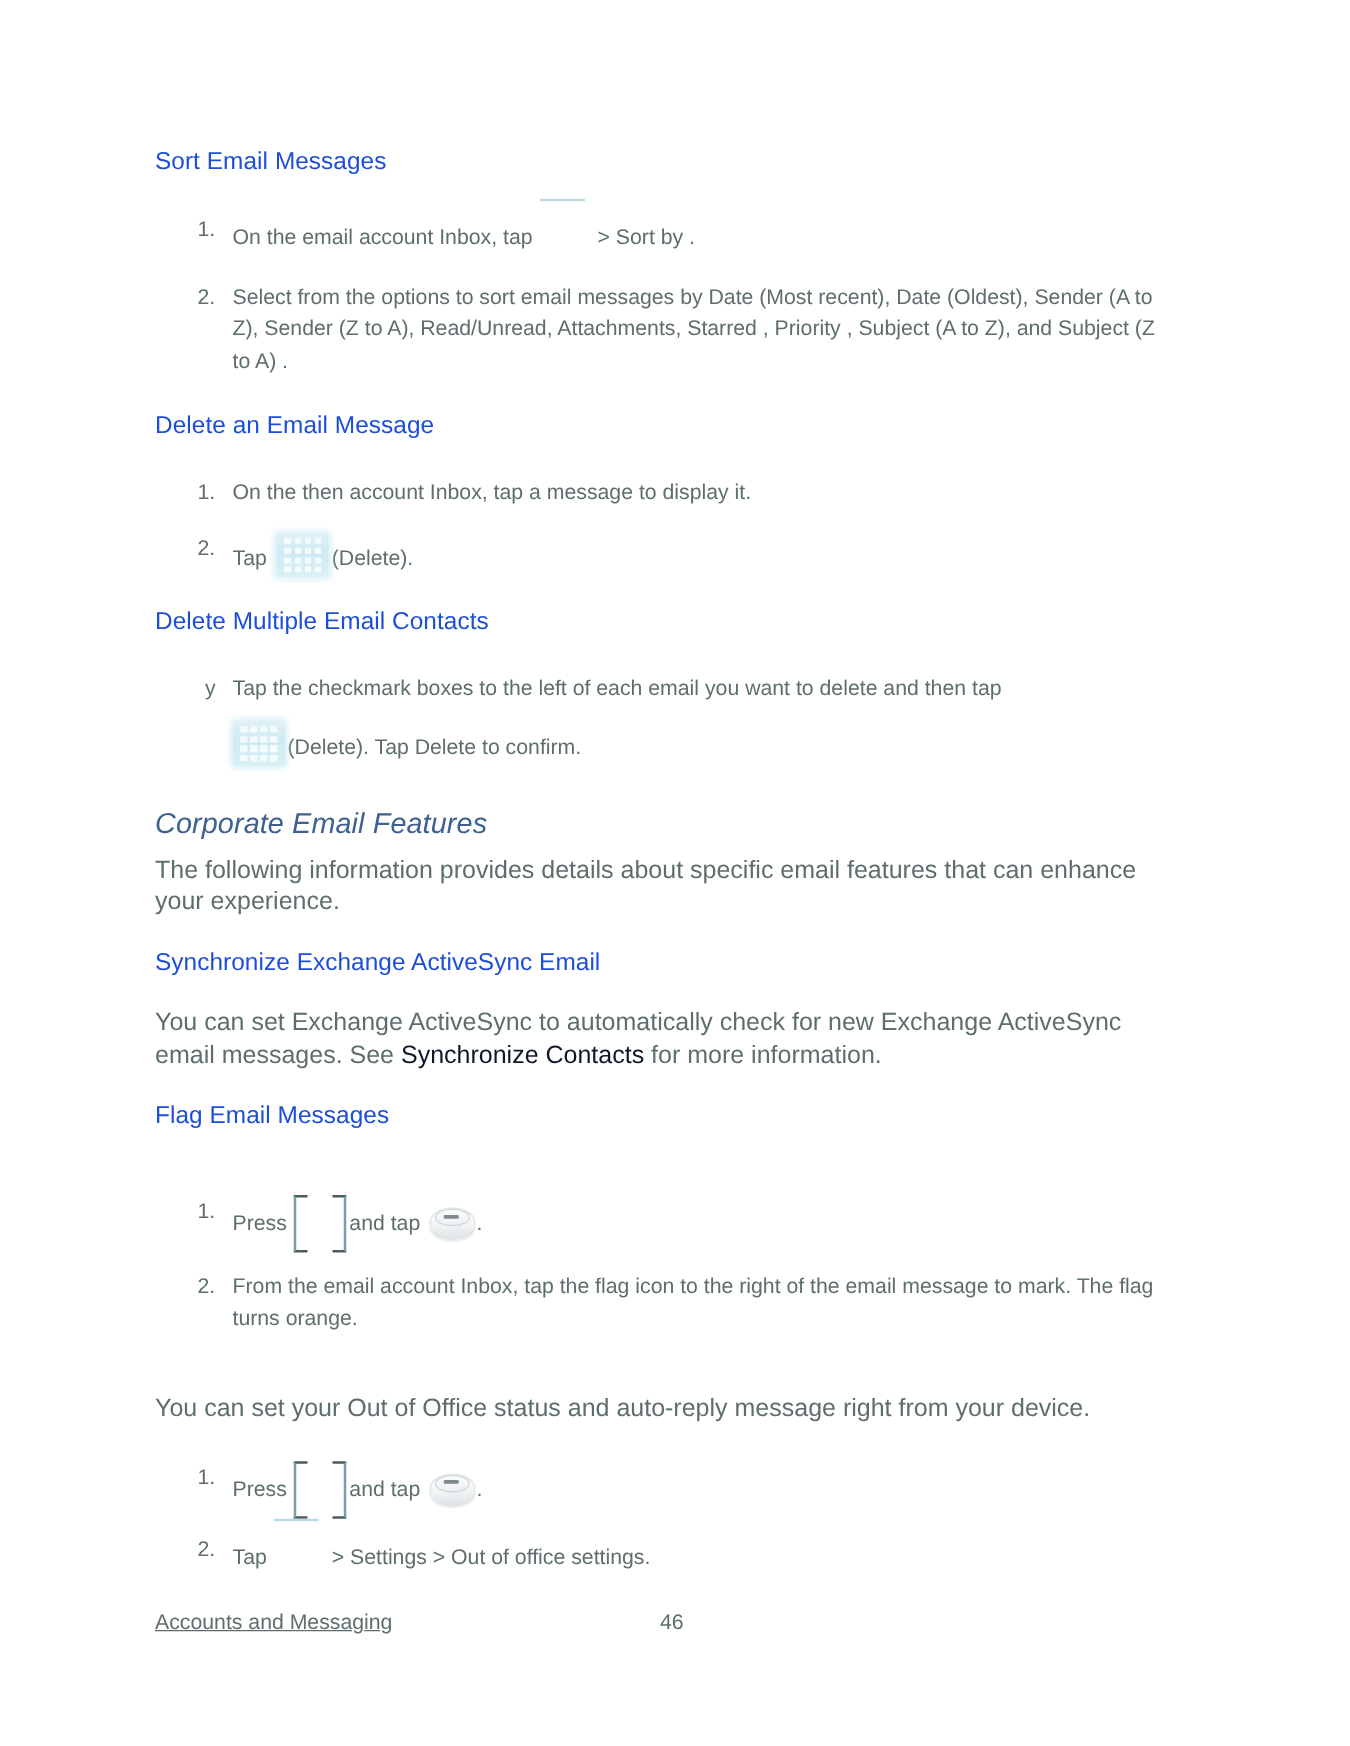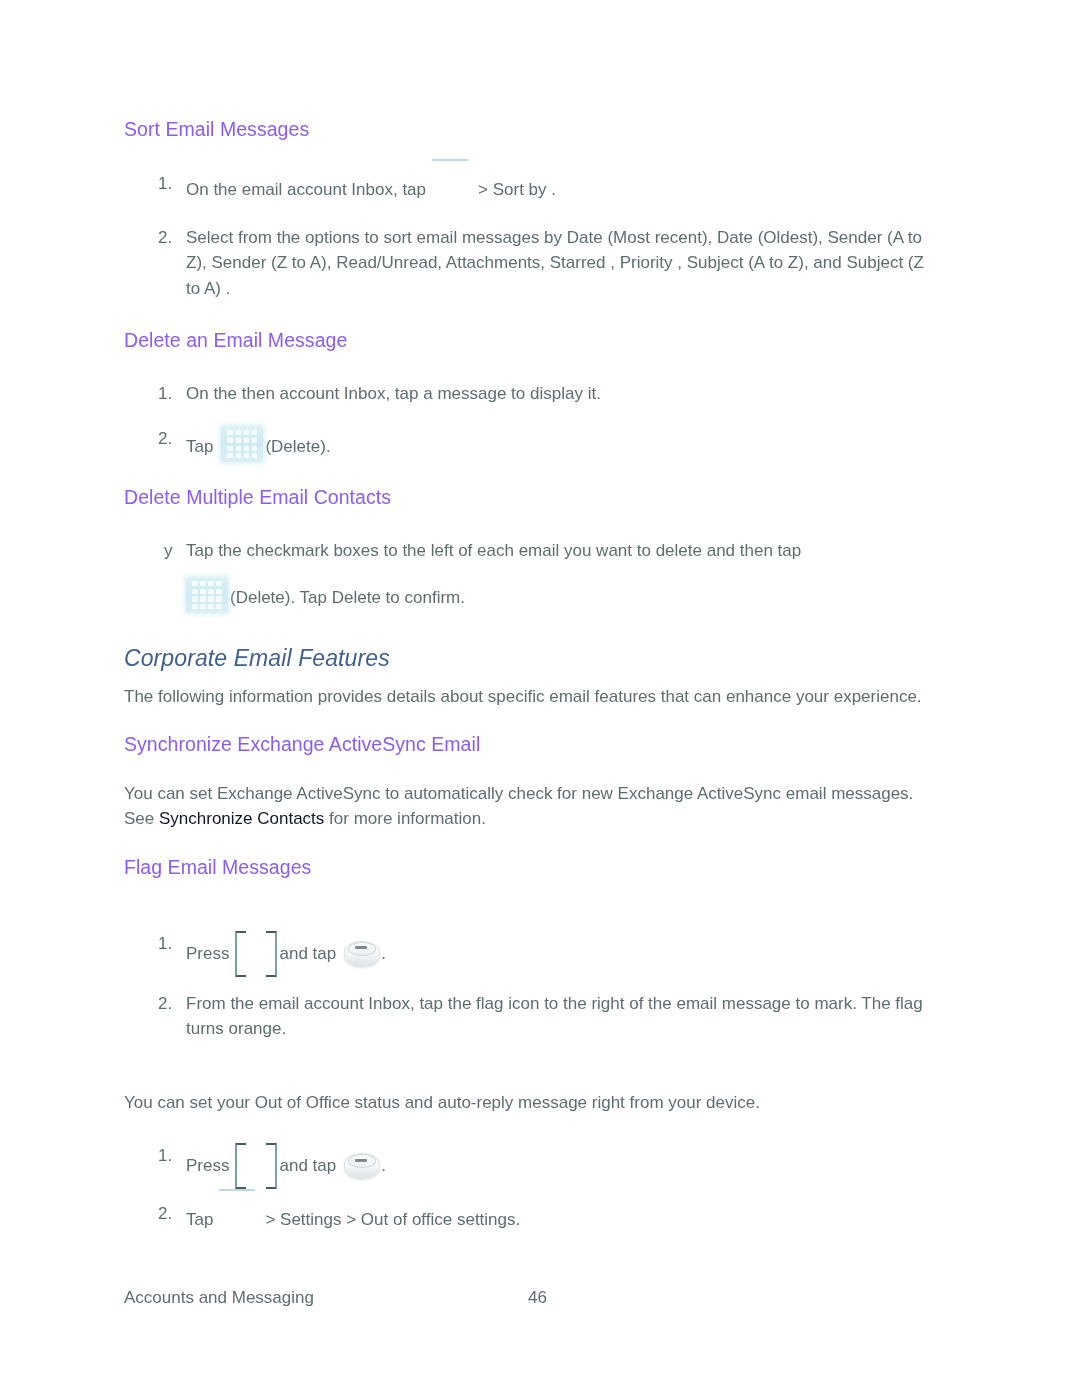--- a/index.html
+++ b/index.html
@@ -38,29 +38,29 @@
     color: #3f6190;
     margin: 0;
     padding: 0;
     letter-spacing: 0.1px;
   }
   h3.section-heading {
     font-family: "Liberation Sans", sans-serif;
     font-weight: normal;
     font-size: 19.5px;
     line-height: 1.2;
-    color: #8b5cf6;
+    color: #1d4ed8;
     margin: 0;
     padding: 0;
     letter-spacing: 0.05px;
   }
 
   
   p.body-text {
-    font-size: 17px;
+    font-size: 20px;
     line-height: 25.5px;
     color: #5e6e6e;
     margin: 0;
     padding: 0;
   }
   a.inline-link, span.inline-link {
     color: #0f172a;
     text-decoration: none;
   }
 
@@ -200,20 +200,21 @@
   .footer {
     position: absolute;
     left: 124px;
     top: 1288px;
     width: 815px;
     font-size: 17px;
     color: #5e6e6e;
   }
   .footer .footer-label {
     display: inline-block;
+    text-decoration: underline;
   }
   .footer .footer-page {
     position: absolute;
     left: 404px;
     top: 0;
   }
   .sp-12 { height: 12px; }
   .sp-16 { height: 16px; }
   .sp-18 { height: 18px; }
   .sp-20 { height: 20px; }

